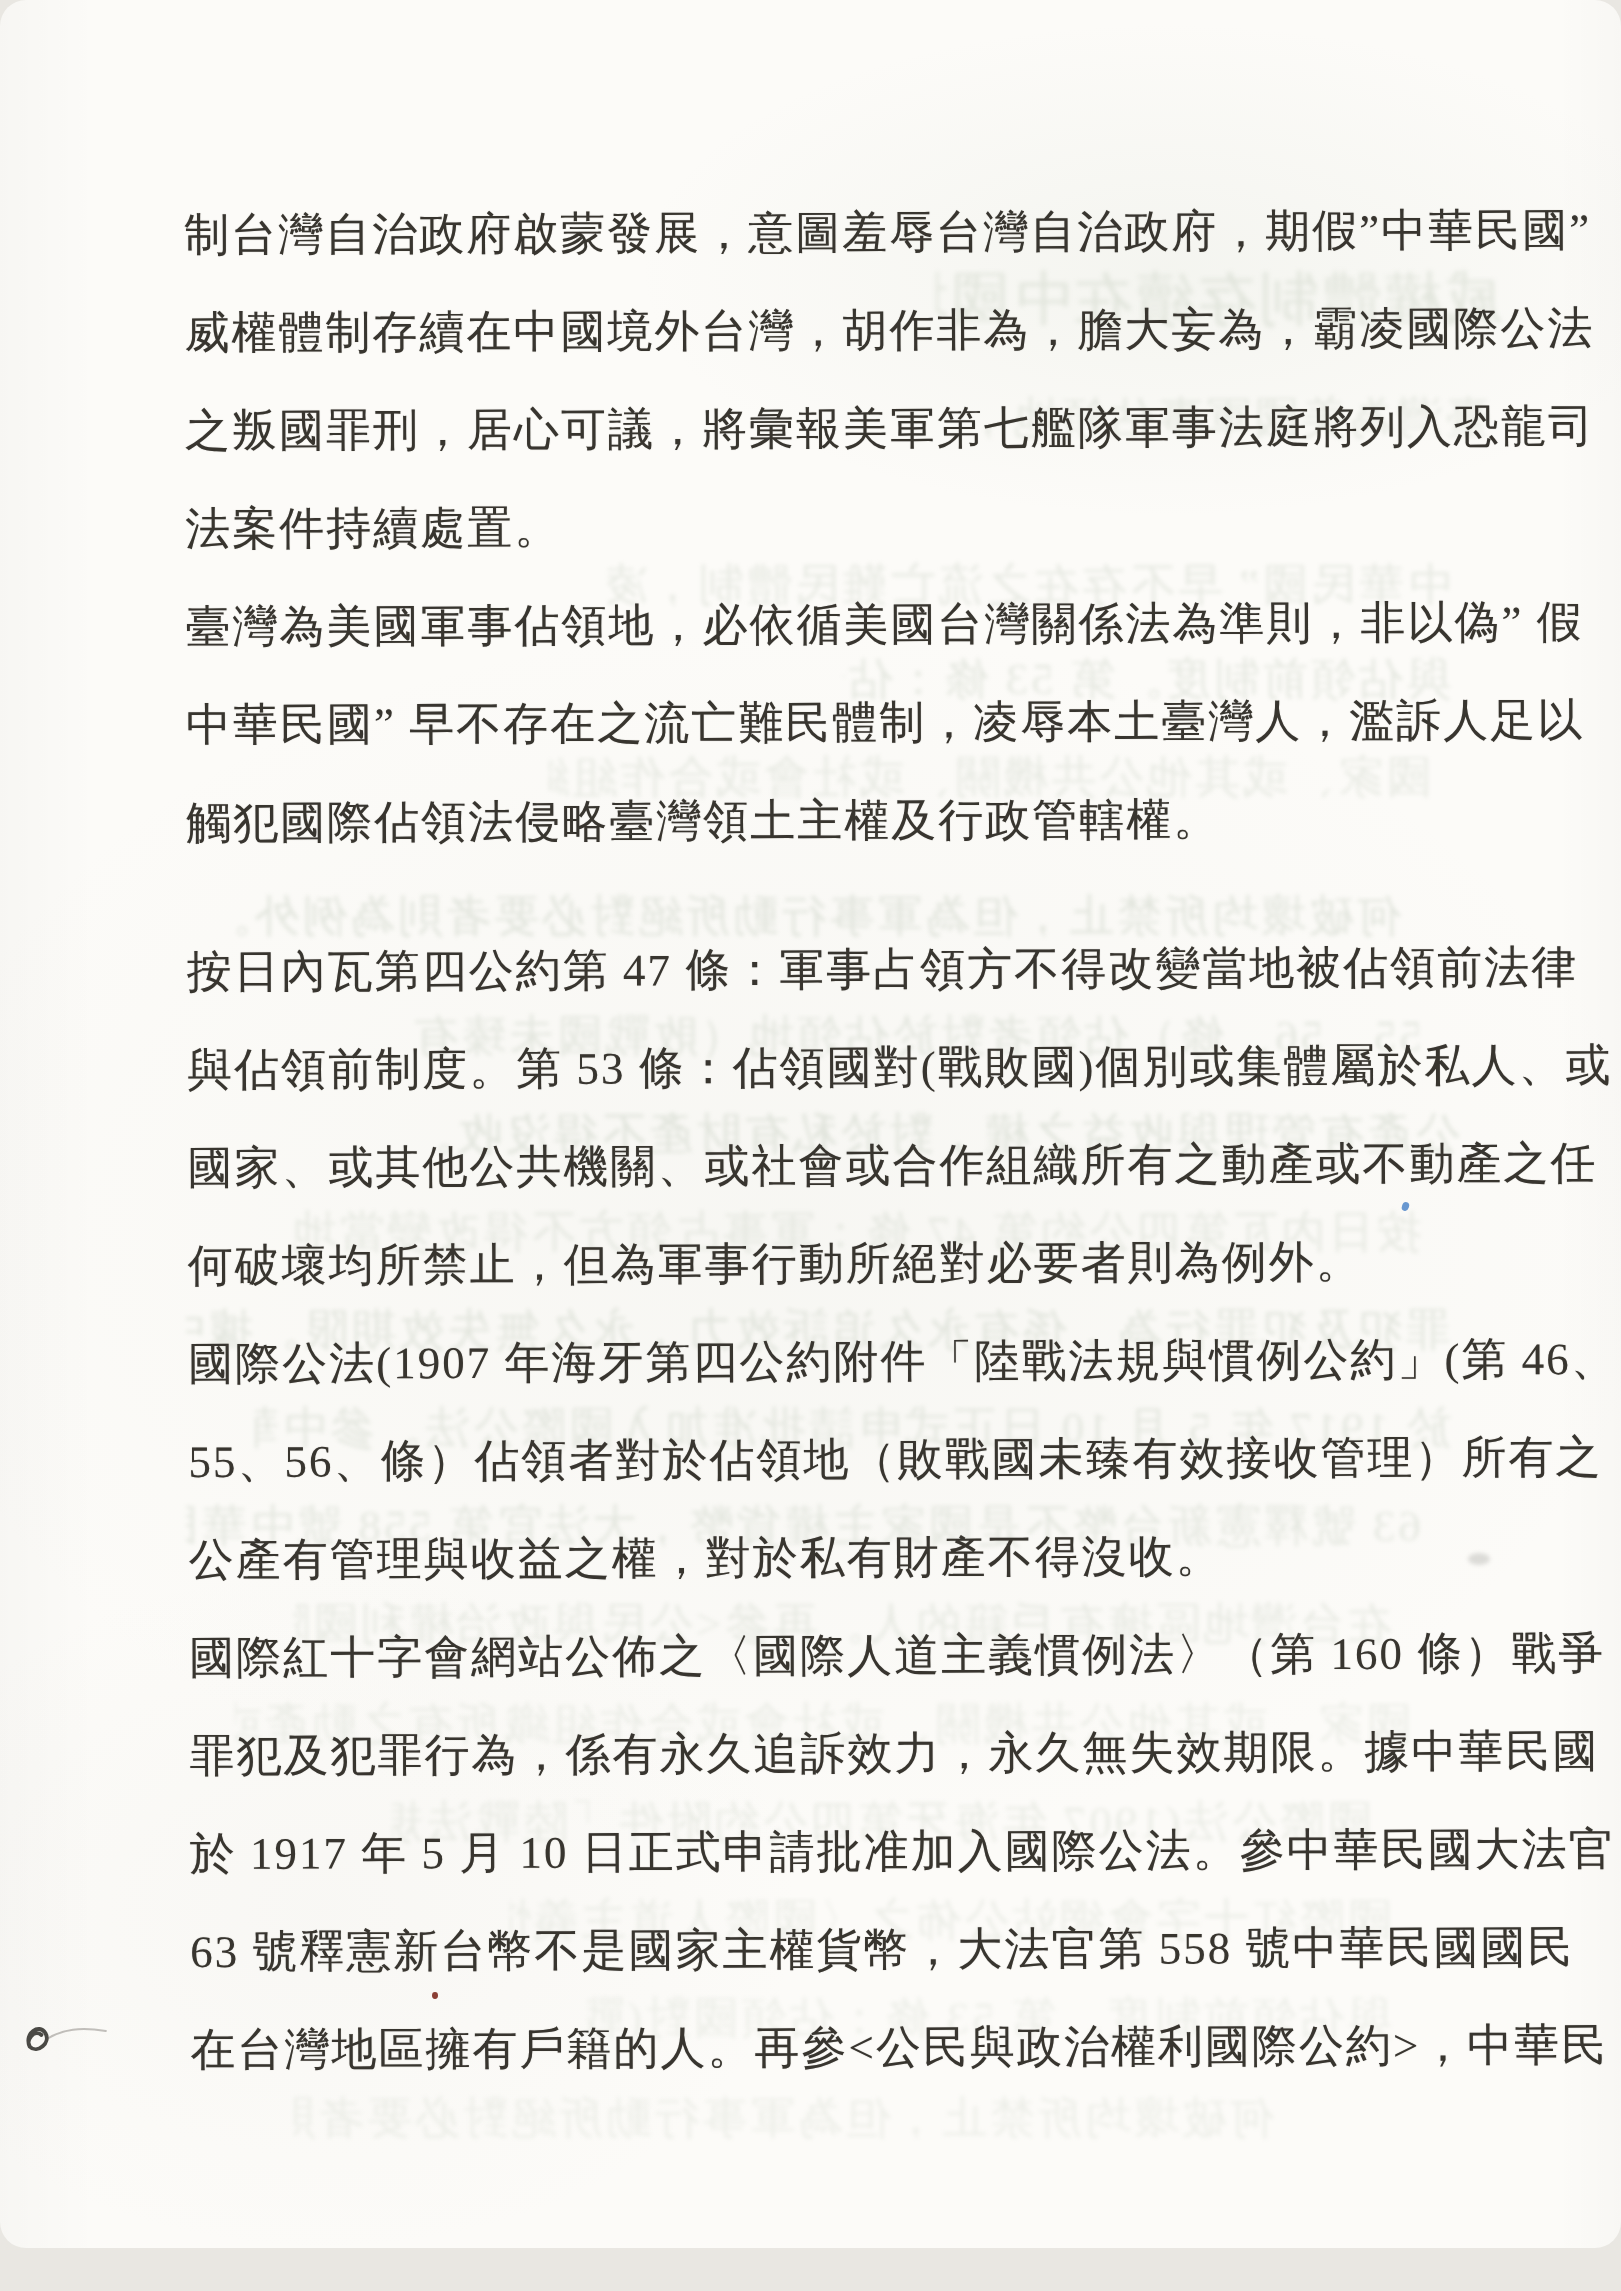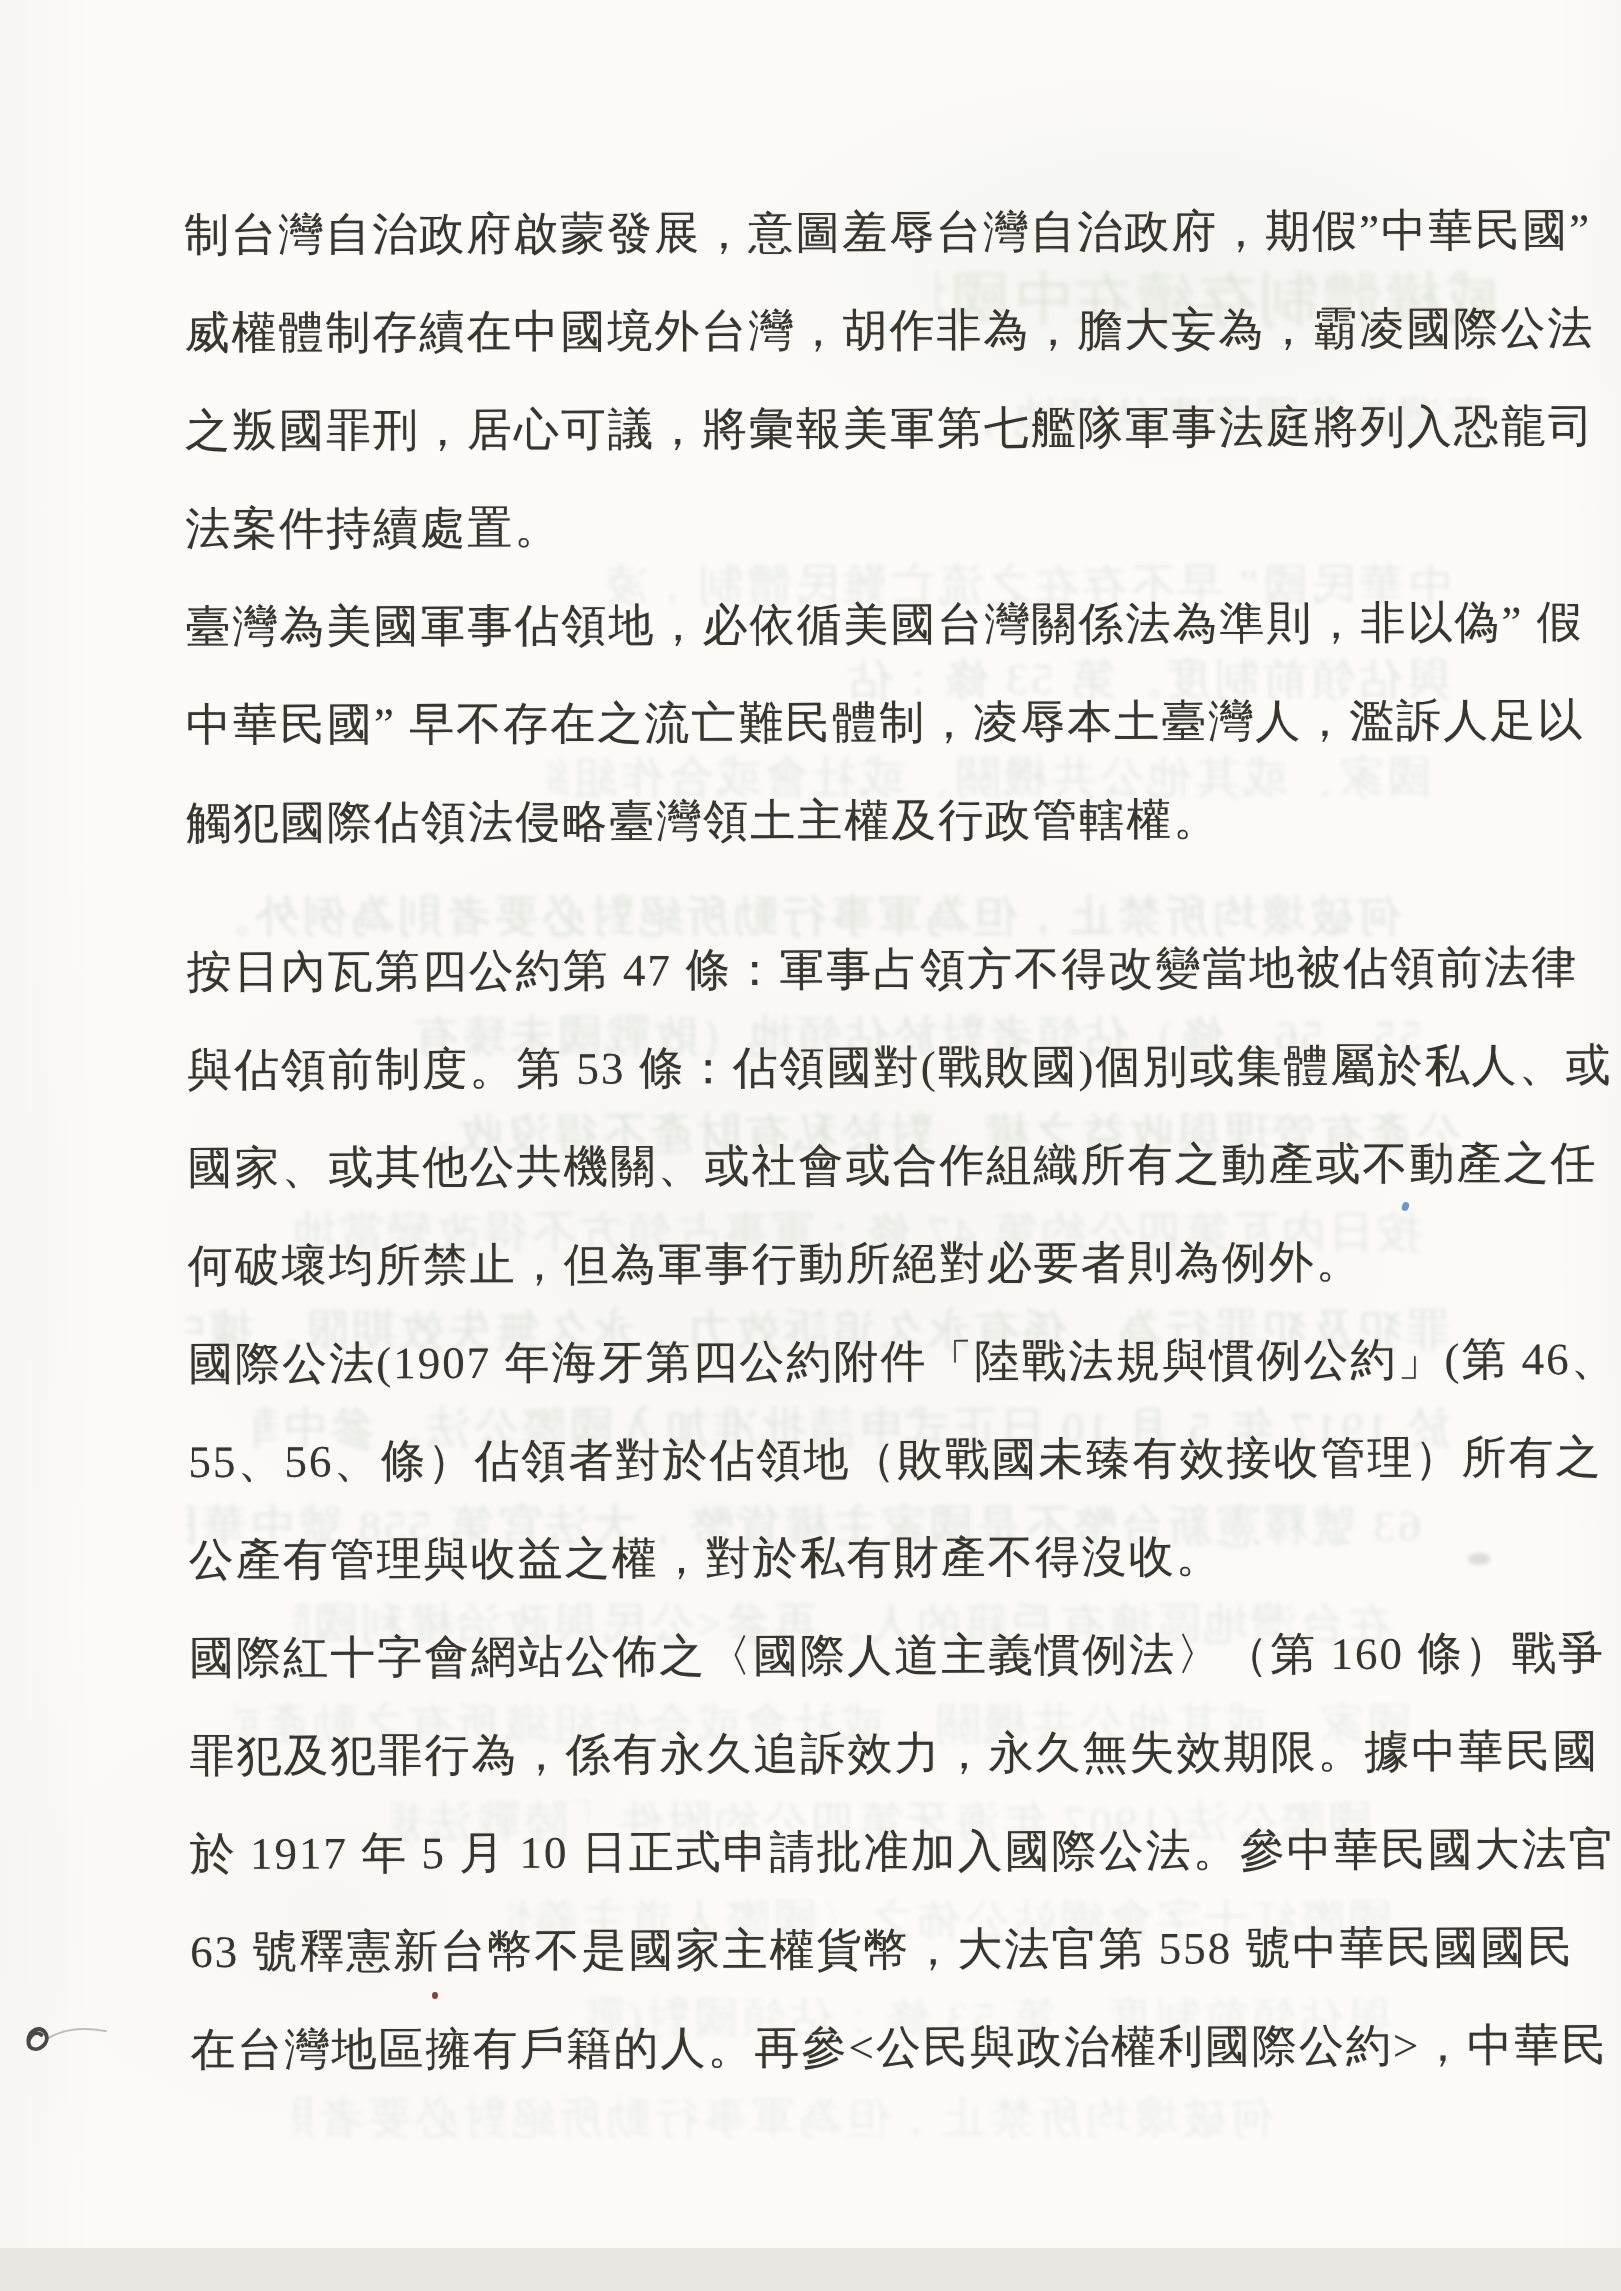--- a/index.html
+++ b/index.html
@@ -12,20 +12,21 @@
     position:relative;
     width:1621px;height:2248px;
     overflow:hidden;
     background-color:#fcfbf8;
     background-image:
       linear-gradient(90deg, rgba(0,0,0,0.02) 0px, rgba(0,0,0,0) 6%),
       linear-gradient(270deg, rgba(0,0,0,0.015) 0px, rgba(0,0,0,0) 4%),
       radial-gradient(ellipse 882px 412px at 72% 12%, rgba(196,206,190,0.14), transparent 60%),
       radial-gradient(ellipse 1274px 882px at 48% 55%, rgba(203,207,197,0.10), transparent 70%),
       radial-gradient(ellipse 686px 490px at 20% 85%, rgba(205,205,200,0.08), transparent 70%);
+    border-radius: 26px;
   }
   
   .text-block{
     position:absolute;left:184px;top:186px;width:1333px;
     transform:rotate(-0.2deg);transform-origin:left top;
   }
   .line{
     height:98px;line-height:98px;
     font-size:45px;letter-spacing:2px;
     color:#38352f;

